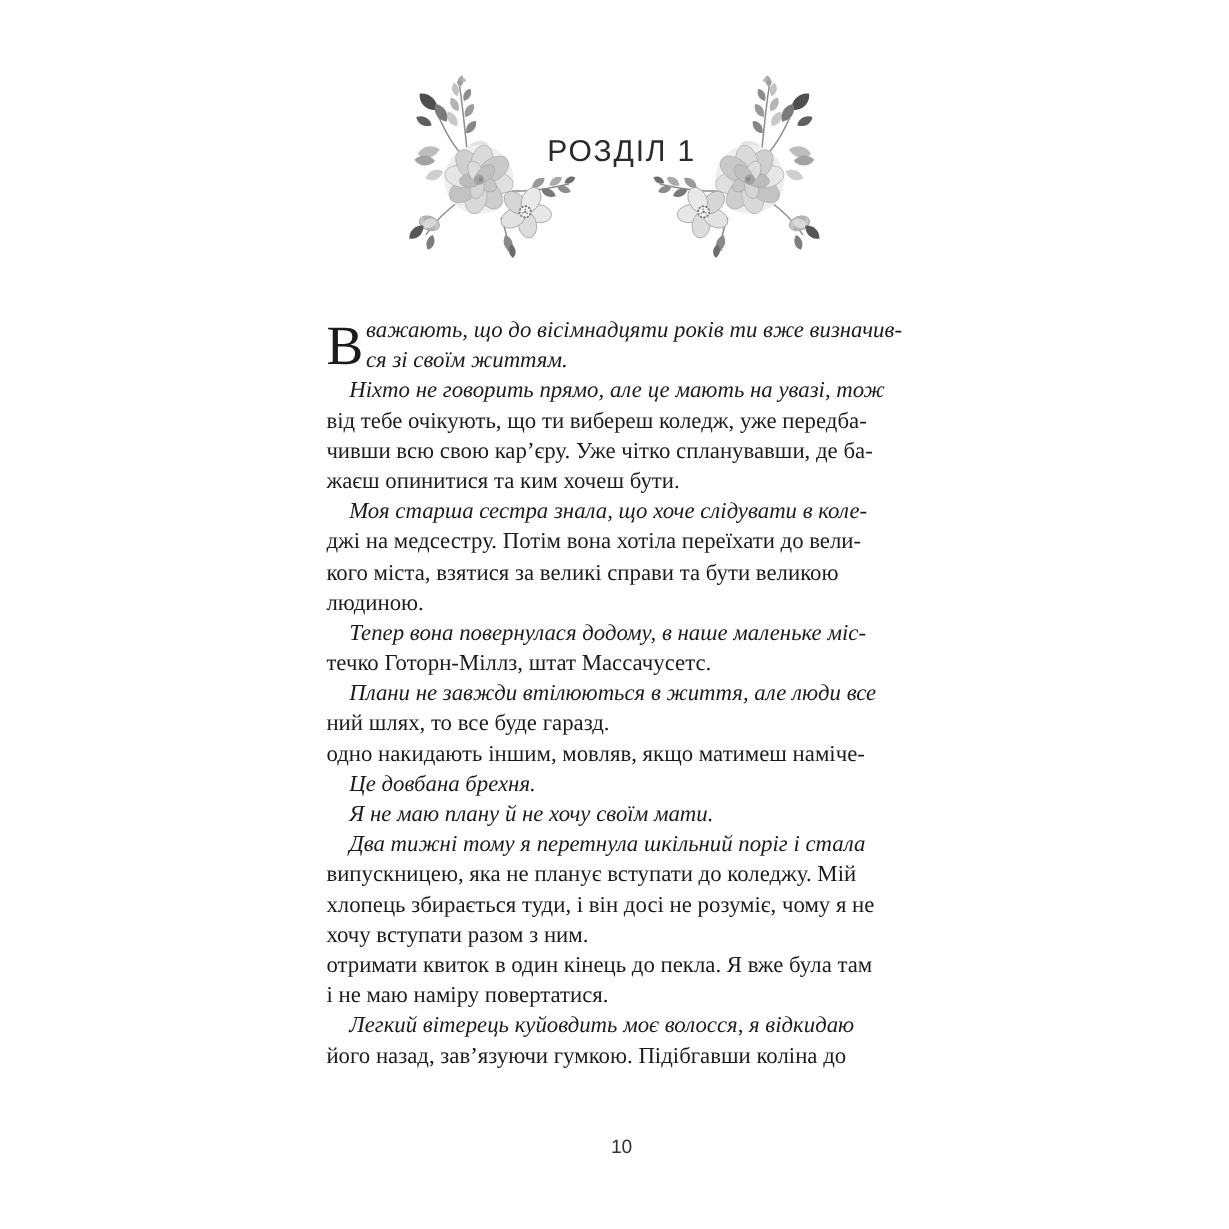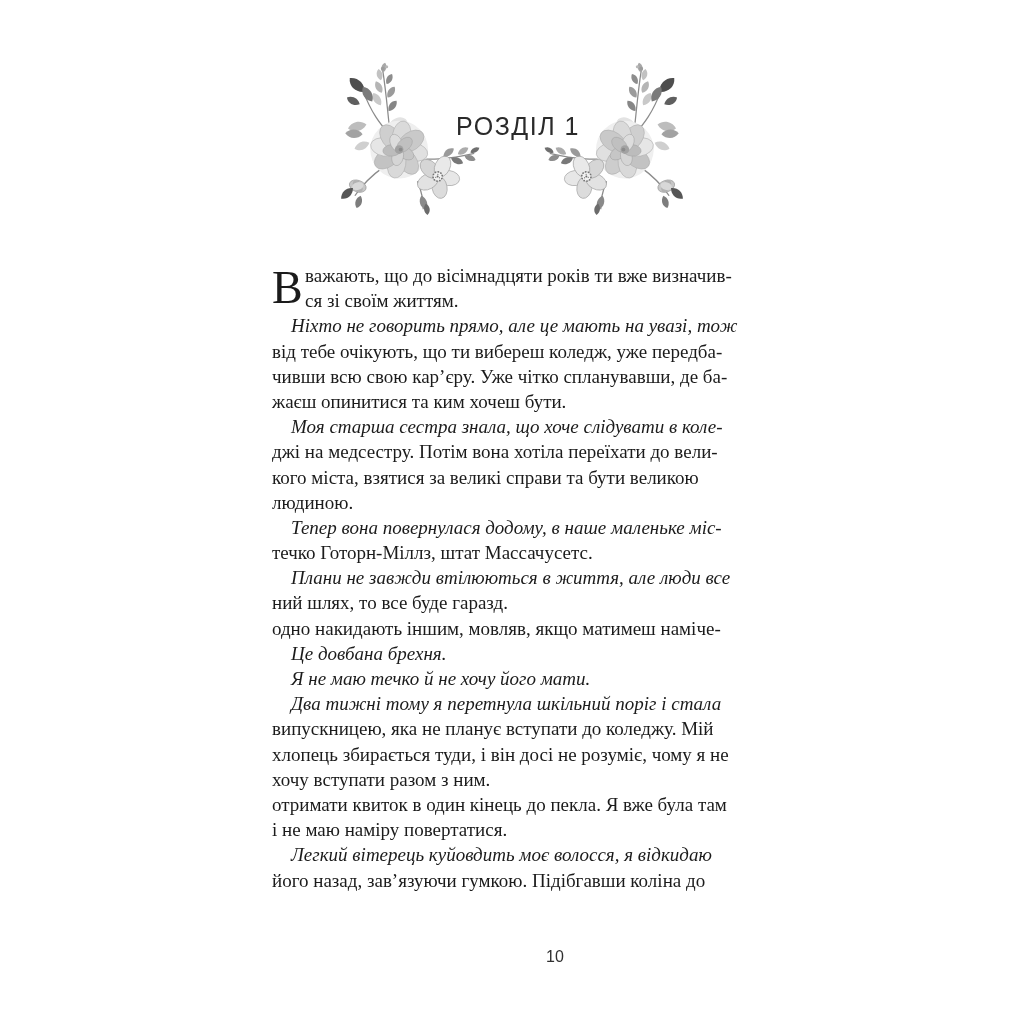--- a/index.html
+++ b/index.html
@@ -27,29 +27,29 @@
   .body-text{
     position:absolute;left:272px;top:263px;width:494px;
     font-size:19px;
   }
   .para{position:relative;margin:0;}
   .line{
     height:25.2px;line-height:25.2px;white-space:nowrap;
     overflow:visible;
   }
   .line.indent{padding-left:19px;font-style:italic;}
-  .line.dc-line{padding-left:33px;}
+  .line.dc-line{padding-left:33px;font-style:italic;}
   .drop-cap{
     position:absolute;left:0;top:2px;
     font-size:46px;line-height:1;color:#1b1b1b;
   }
   .page-number{
     position:absolute;top:948px;left:518px;transform:translateX(-50%);
     font-family:"Liberation Sans","DejaVu Sans",sans-serif;
-    font-size:16px;color:#303030;margin-left:37px;
+    font-size:16px;color:#303030;
   }
   .svg-defs{position:absolute;width:0;height:0;overflow:hidden;}
 </style>
 </head>
 <body>
 
 <svg class="svg-defs" aria-hidden="true">
   <defs>
     <path id="leaf" d="M0,0 C4,-5 11,-5.5 15,-0.5 C11,4.5 4,4.5 0,0 Z"></path>
     <g id="floral">
@@ -232,21 +232,21 @@
       </div>
       <div class="para">
         <div class="line just indent">Плани не завжди втілюються в життя, але люди все</div>
         <div class="line">ний шлях, то все буде гаразд.</div>
         <div class="line just">одно накидають іншим, мовляв, якщо матимеш наміче-</div>
       </div>
       <div class="para">
         <div class="line indent">Це довбана брехня.</div>
       </div>
       <div class="para">
-        <div class="line indent">Я не маю течко й не хочу його мати.</div>
+        <div class="line indent">Я не маю плану й не хочу своїм мати.</div>
       </div>
       <div class="para">
         <div class="line just indent">Два тижні тому я перетнула шкільний поріг і стала</div>
         <div class="line just">випускницею, яка не планує вступати до коледжу. Мій</div>
         <div class="line just">хлопець збирається туди, і він досі не розуміє, чому я не</div>
         <div class="line">хочу вступати разом з ним.</div>
       </div>
       <div class="para">
         <div class="line just">отримати квиток в один кінець до пекла. Я вже була там</div>
         <div class="line">і не маю наміру повертатися.</div>

